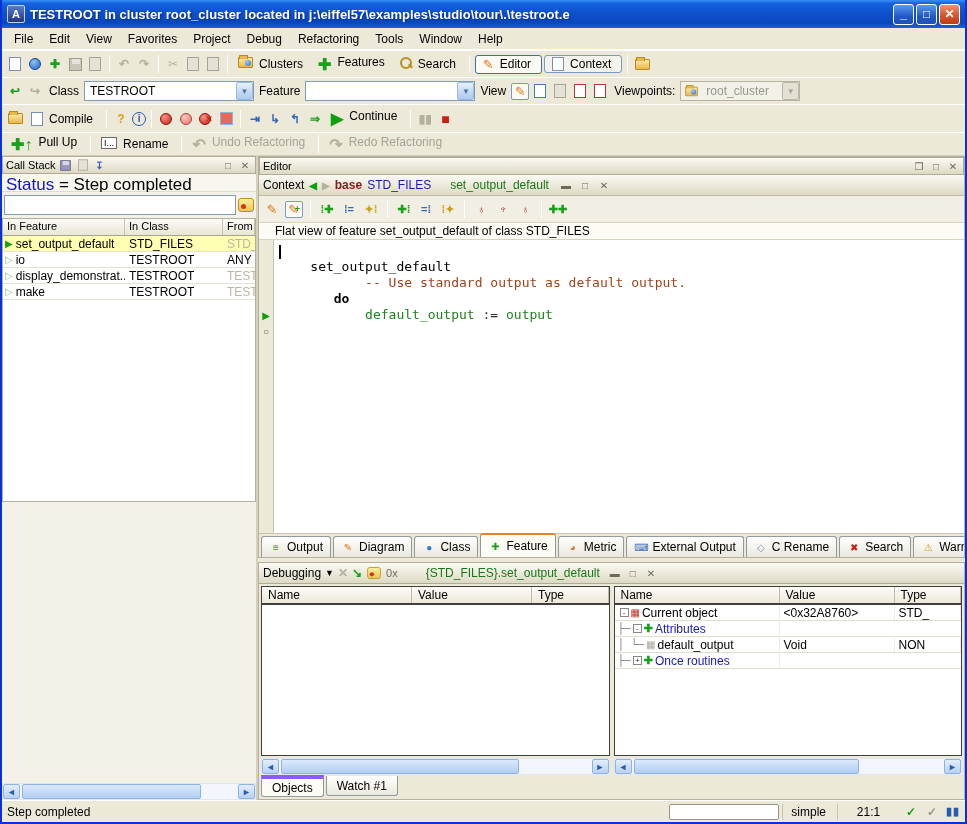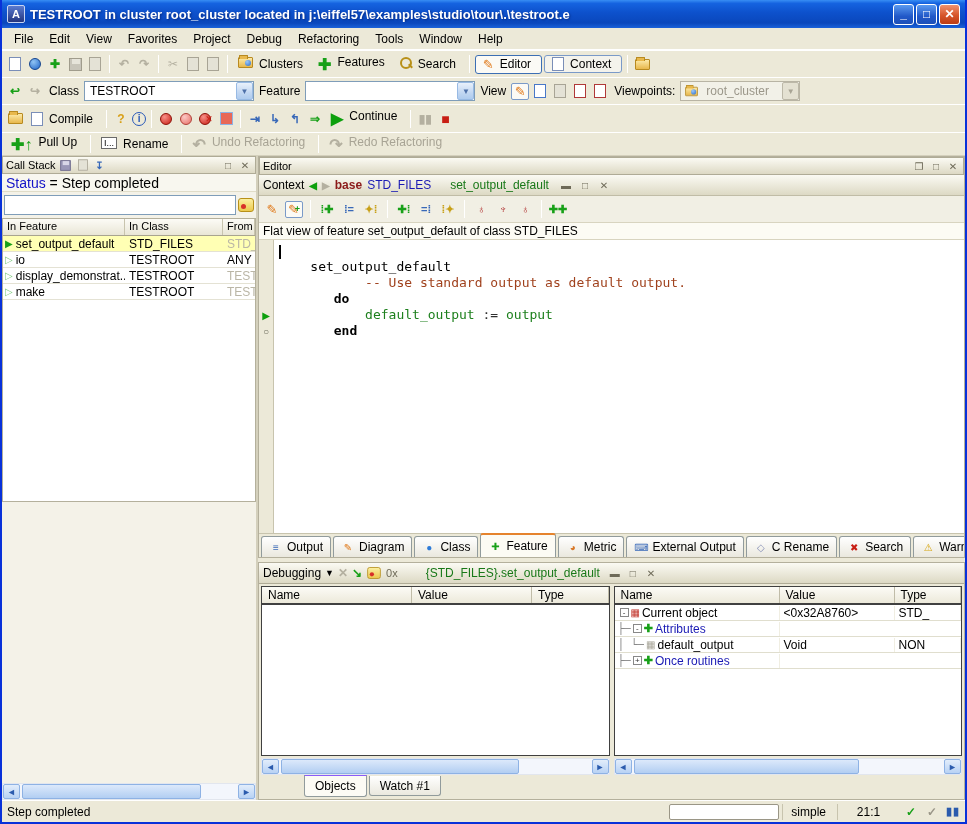--- a/index.html
+++ b/index.html
@@ -57,21 +57,21 @@
   .grayice { color:#B4B0A0; }
 
   
   .main { flex:1 1 auto; display:flex; overflow:hidden; background:#ECE9D8; }
   .leftpanel { flex:0 0 256px; display:flex; flex-direction:column; border-right:2px solid #D4D0BC; background:#F4F2E8; }
   .phead { height:18px; flex:0 0 18px; display:flex; align-items:center; gap:3px; padding:0 3px; font-size:11px;
     background:linear-gradient(#FBFAF3,#DDD9C4); border:1px solid #AFAB96; }
   .phead .ptitle { font-weight:normal; }
   .phead .spacer { flex:1; }
   .mini { width:14px; height:13px; display:inline-flex; align-items:center; justify-content:center; font-size:10px; color:#6E6A58; }
-  .statusline { height:18px; flex:0 0 18px; font-size:14px; padding:1px 4px; background:#F8F7EF; border-bottom:1px solid #E0DCC8; }
+  .statusline { height:18px; flex:0 0 18px; font-size:17px; padding:1px 4px; background:#F8F7EF; border-bottom:1px solid #E0DCC8; }
   .statusline .k { color:#1414C8; }
   .cs-inputrow { height:26px; flex:0 0 26px; display:flex; align-items:center; gap:2px; padding:2px 2px; background:#F4F2E8; }
   .cs-input { flex:1; height:20px; border:1px solid #7F9DB9; background:#fff; }
   .speech { width:16px; height:14px; background:linear-gradient(#FBEFA0,#EBC94E); border:1px solid #B89018; border-radius:3px; position:relative; }
   .speech:after { content:""; position:absolute; left:2px; bottom:2px; width:5px; height:5px; border-radius:50%; background:#D83028; }
   .cstable { flex:1; display:flex; flex-direction:column; background:#fff; border:1px solid #B4B09C; overflow:hidden; }
   .cshead { display:grid; grid-template-columns:122px 98px 1fr; flex:0 0 17px; background:linear-gradient(#FCFBF6,#E9E6D6); border-bottom:1px solid #A8A490; font-size:11px; }
   .cshead > div { padding:1px 4px; border-right:1px solid #C8C4AE; overflow:hidden; white-space:nowrap; }
   .csrow { display:grid; grid-template-columns:122px 98px 1fr; flex:0 0 16px; font-size:12px; border-bottom:1px solid #E4E2D4; background:#fff; align-items:center; }
   .csrow > div { padding:0 4px; overflow:hidden; white-space:nowrap; }
@@ -91,21 +91,21 @@
   .rightcol { flex:1; display:flex; flex-direction:column; overflow:hidden; }
   .edpanel { flex:0 0 402px; display:flex; flex-direction:column; overflow:hidden; background:#fff; border:1px solid #B4B09C; }
   .ctxbar { height:21px; flex:0 0 21px; display:flex; align-items:center; gap:5px; padding:0 4px; font-size:12px;
     background:linear-gradient(#FBFAF3,#DDD9C4); border-bottom:1px solid #C0BCA6; }
   .ctxbar .bc-cluster { color:#8B1A1A; font-weight:bold; }
   .ctxbar .bc-class { color:#1A1AB4; }
   .ctxbar .bc-feature { color:#187818; }
   .edtools { height:27px; flex:0 0 27px; display:flex; align-items:center; gap:4px; padding:0 4px; background:#F1EFE4; border-bottom:1px solid #D8D4C0; }
   .edtools .i16 { font-size:11px; }
   .seltool { border:1px solid #7A9AC8; background:#FBFAF5; border-radius:2px; }
-  .flatline { height:17px; flex:0 0 17px; font-size:12px; padding:1px 4px; background:#FCFBF4; border-bottom:1px solid #D8D4C0; white-space:nowrap; overflow:hidden; }
+  .flatline { height:17px; flex:0 0 17px; font-size:12px; padding:1px 16px; background:#FCFBF4; border-bottom:1px solid #D8D4C0; white-space:nowrap; overflow:hidden; }
   .codearea { flex:1; display:flex; overflow:hidden; background:#fff; }
   .gutter { flex:0 0 15px; background:#ECE9D8; border-right:1px solid #C8C4AE; padding-top:3px; }
   .gutter .gline { height:16px; display:flex; align-items:center; justify-content:center; font-size:10px; }
   .gmark-arrow { color:#0DA00D; font-size:11px; }
   .gmark-circle { color:#707060; font-size:11px; }
   .codebody { flex:1; font-family:"DejaVu Sans Mono", monospace; font-size:13px; padding:3px 5px; overflow:hidden; }
   .cline { height:16px; white-space:pre; }
   .tok-plain { color:#000; }
   .tok-comment { color:#A0421E; }
   .tok-keyword { color:#000000; font-weight:bold; }
@@ -137,21 +137,21 @@
   .dtrow .blue { color:#1A1AB4; }
   .pm { width:9px; height:9px; border:1px solid #888; background:#fff; font-size:8px; line-height:7px; text-align:center; color:#333; flex:0 0 9px; }
   .gridic { color:#C03028; font-size:10px; }
   .gridic.gray { color:#A8A69A; }
   .plusic { color:#18A018; font-weight:bold; font-size:11px; }
   .dbgscrollrow { flex:0 0 18px; display:flex; gap:4px; padding:0 2px; }
   .dbgscrollrow .hscroll { flex:1; }
   .dbgtabs { height:23px; flex:0 0 23px; display:flex; align-items:flex-start; background:#ECE9D8; padding:0 2px; }
   .btab { height:20px; display:flex; align-items:center; padding:0 10px; font-size:12px; margin-right:2px;
     background:linear-gradient(#FFFFFF,#EAE8DE); border:1px solid #919B9C; border-top:none; border-radius:0 0 3px 3px; }
-  .btab.sel { background:#FCFBF4; border-top:1px solid #8b5cf6; height:22px; margin-top:-1px;margin-left:43px; }
+  .btab.sel { background:#FCFBF4; border-top:4px solid #8b5cf6; height:22px; margin-top:-1px; }
 
   
   .statusbar { height:22px; flex:0 0 22px; display:flex; align-items:center; background:#ECE9D8; border-top:1px solid #fff; font-size:12px; padding:1px 3px; gap:3px; }
   .sbmsg { flex:1; padding-left:2px; }
   .sbcell { border-left:1px solid #C8C4AE; padding:0 8px; height:16px; display:flex; align-items:center; }
   .sbprog { width:110px; height:16px; border:1px solid #9A9686; background:#fff; border-radius:2px; }
   .sbicon { width:18px; height:16px; display:inline-flex; align-items:center; justify-content:center; font-size:12px; }
   .chk { color:#18A018; font-weight:bold; }
   .chkg { color:#9A9688; font-weight:bold; }
   .pauseb { color:#2B5BAD; font-weight:bold; letter-spacing:1px; font-size:11px; }
@@ -463,21 +463,20 @@
               <div class="gline"></div>
               <div class="gline gmark-arrow">▶</div>
               <div class="gline gmark-circle">○</div>
             </div>
           <div class="codebody" id="codebody">
               <div class="cline"><span class="cursor"></span></div>
               <div class="cline">    <span class="tok-plain">set_output_default</span></div>
               <div class="cline">           <span class="tok-comment">-- Use standard output as default output.</span></div>
               <div class="cline">       <span class="tok-keyword">do</span></div>
               <div class="cline">           <span class="tok-feature">default_output</span><span class="tok-op"> := </span><span class="tok-feature">output</span></div>
-              <div class="cline">       <span class="tok-keyword">end</span></div>
             </div>
         </div>
         <div class="edtabs" id="edtabs">
             <div class="xtab">
               <span class="ticon" style="color: rgb(56, 104, 184);">≡</span>
               <span>Output</span>
             </div>
             <div class="xtab">
               <span class="ticon" style="color: rgb(224, 120, 24);">✎</span>
               <span>Diagram</span>

